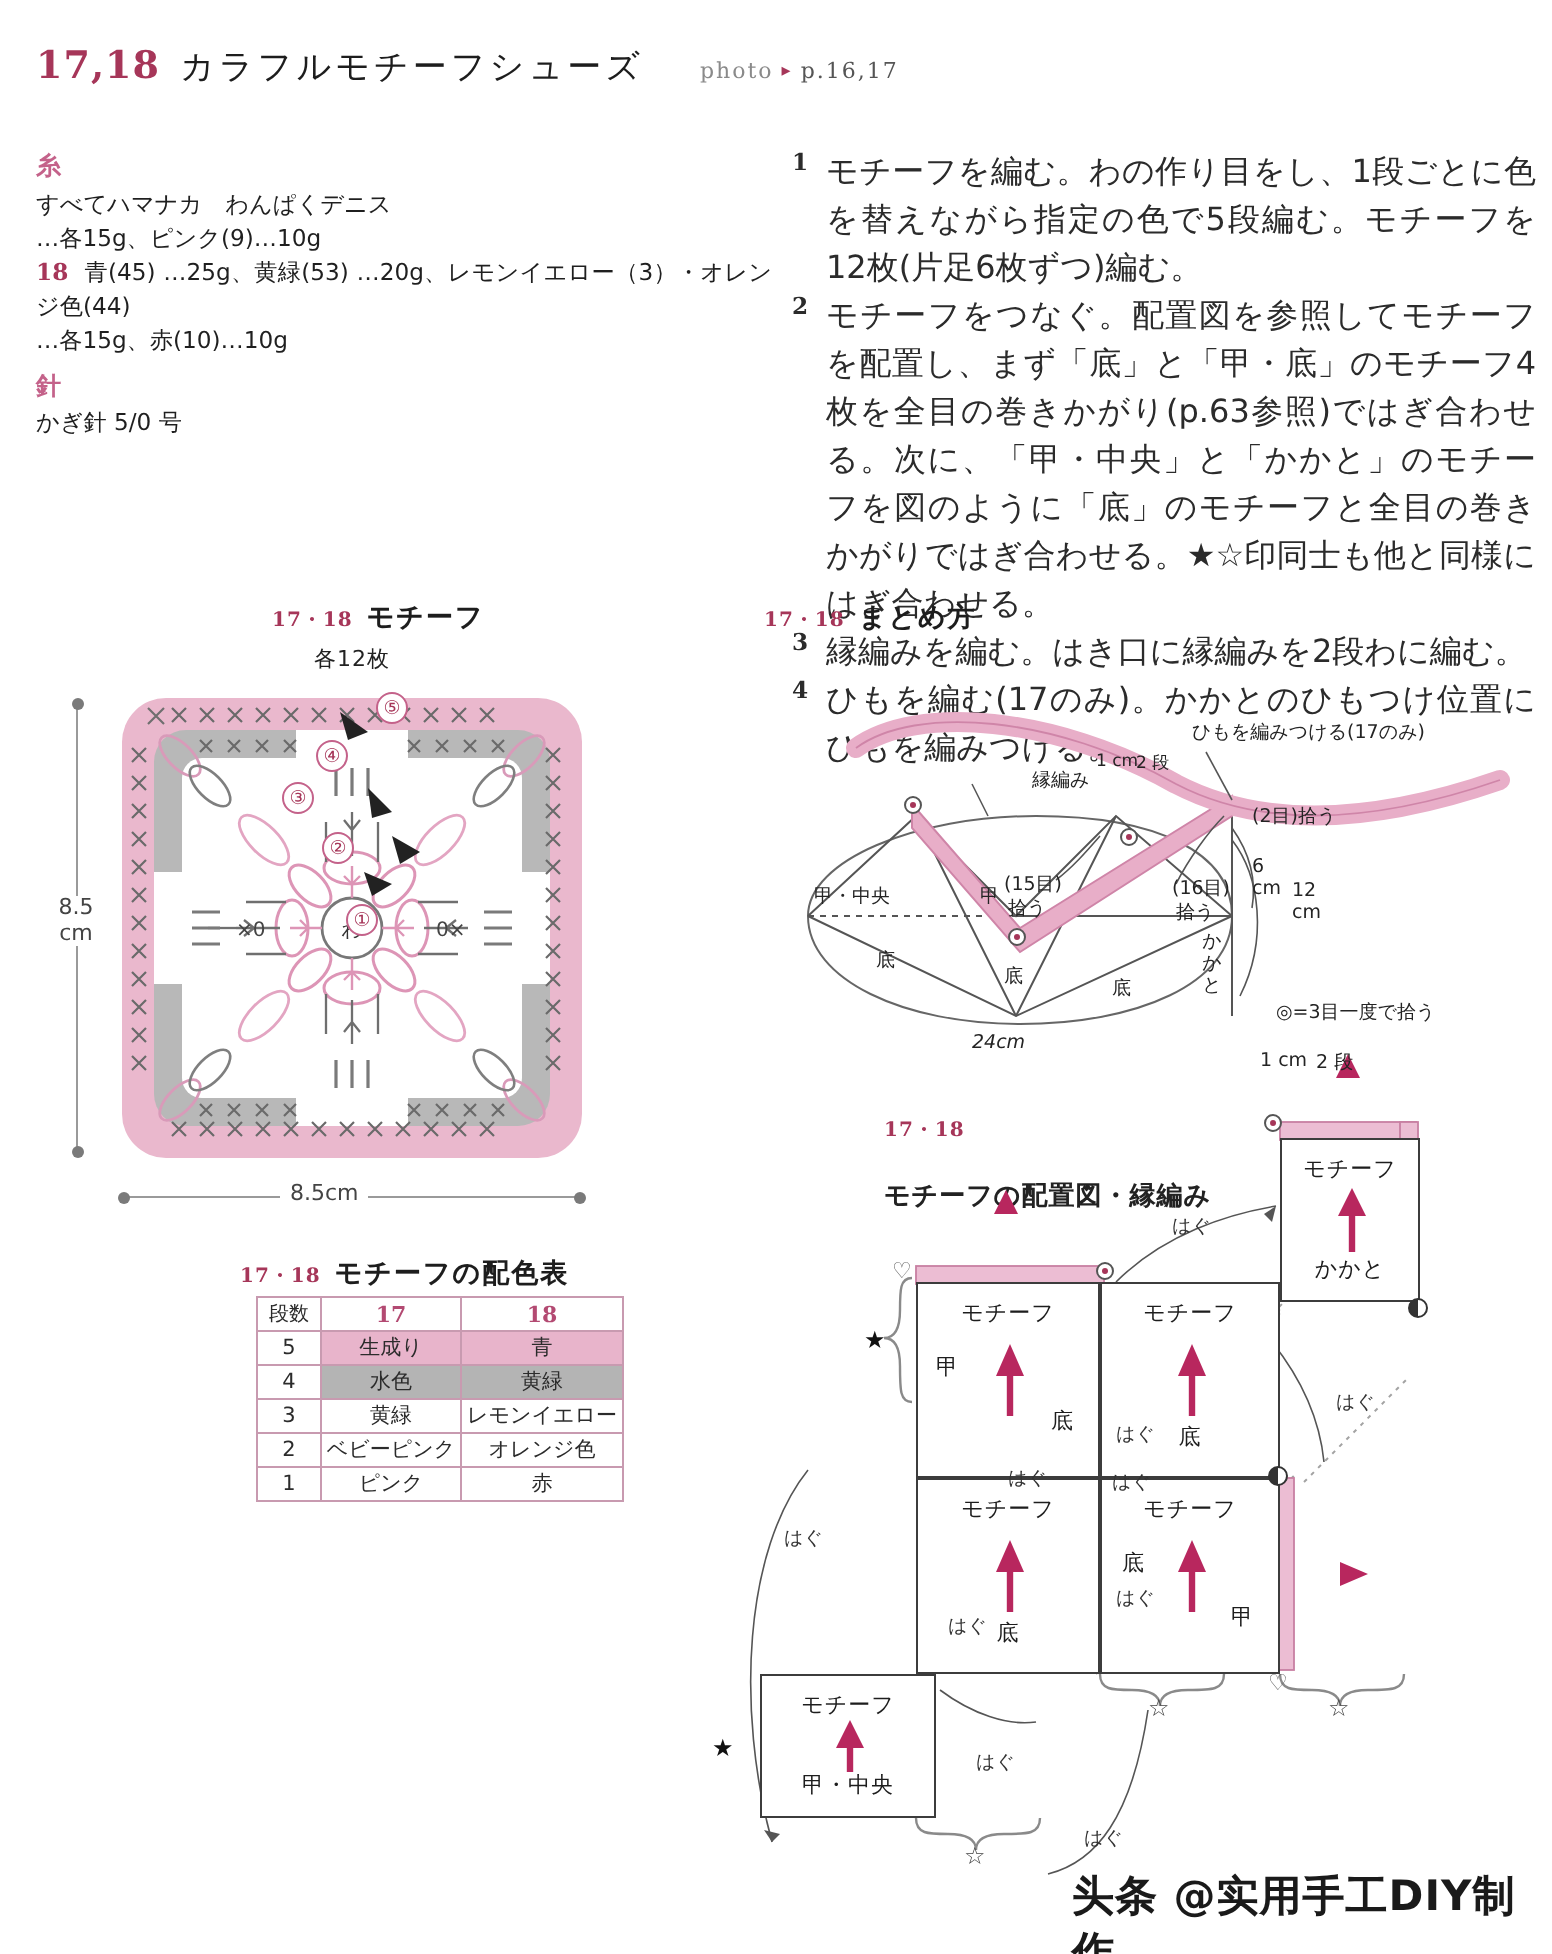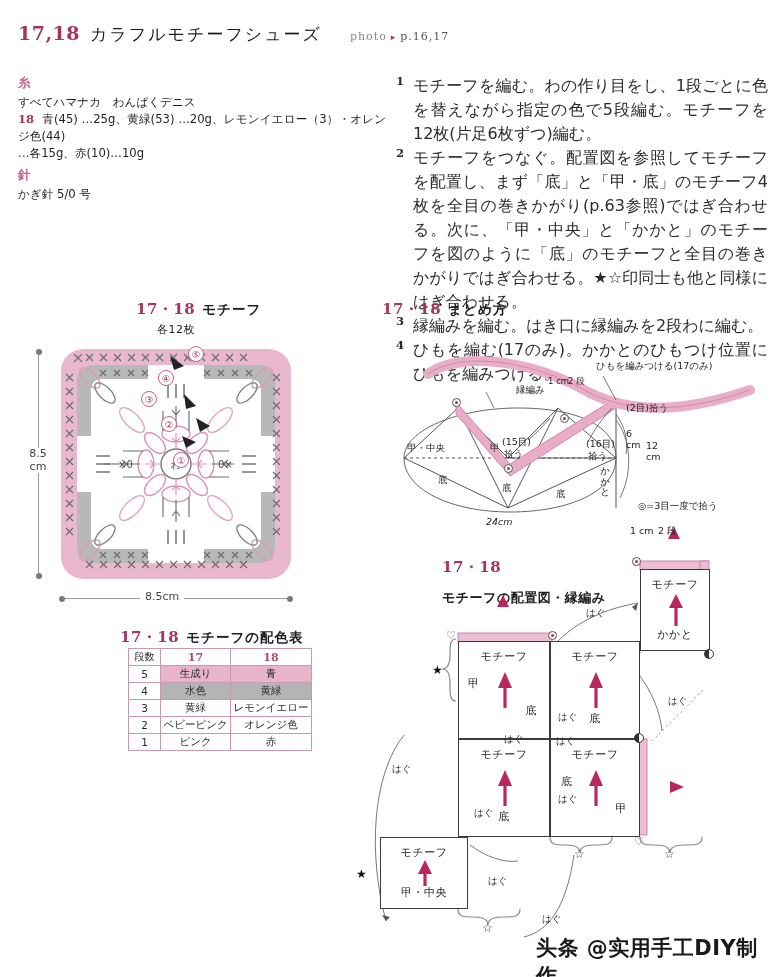--- a/index.html
+++ b/index.html
@@ -44,21 +44,21 @@
     font-family:"DejaVu Serif","Liberation Serif",serif; }
   .step { display:flex; gap:7px; align-items:flex-start; }
   .step .sn { color:#2b2b2b; font-weight:700; font-family:"DejaVu Serif","Liberation Serif",serif;
     font-size:11.6px; min-width:10px; }
   .step .st { flex:1; font-size:16px; line-height:1.5; text-align:justify; }
 
   
   .cap { position:absolute; display:flex; align-items:baseline; gap:7px; }
   .cap .cnum {
     font-family:"DejaVu Serif","Liberation Serif",serif;
-    color:#a63659; font-weight:700; font-size:15px; letter-spacing:0.5px;
+    color:#a63659; font-weight:700; font-size:10px; letter-spacing:0.5px;
   }
   .cap .ctxt { font-size:13.5px; font-weight:700; color:#1d1d1d; letter-spacing:1px; }
   .sub-cap { position:absolute; font-size:11px; color:#222; letter-spacing:0.5px; }
 
   
   .motif-wrap { position:absolute; left:60px; top:348px; width:232px; height:232px; }
   .stnum {
     position:absolute; width:16px; height:16px; border:1.2px solid #c4628a; border-radius:50%;
     color:#a63659; font-size:9.5px; display:flex; align-items:center; justify-content:center;
     background:#fff; font-family:"DejaVu Sans",sans-serif;
@@ -141,20 +141,21 @@
     <span class="photo-ref">
       <span>photo</span>
       <span class="tri">▸</span>
       <span class="pg">p.16,17</span>
     </span>
   </div>
 
   <div class="col-left">
     <div class="sec-head">糸</div>
     <p class="body-line">すべてハマナカ　わんぱくデニス</p>
+    <p class="body-line">…各15g、ピンク(9)…10g</p>
     <p class="body-line">
       <span class="lbl">18</span><span>青(45) …25g、黄緑(53) …20g、レモンイエロー（3）・オレンジ色(44)</span>
     </p>
     <p class="body-line">…各15g、赤(10)…10g</p>
     <div class="sec-head second">針</div>
     <p class="body-line">かぎ針 5/0 号</p>
   </div>
 
   <div class="col-right">
     <div class="step">

